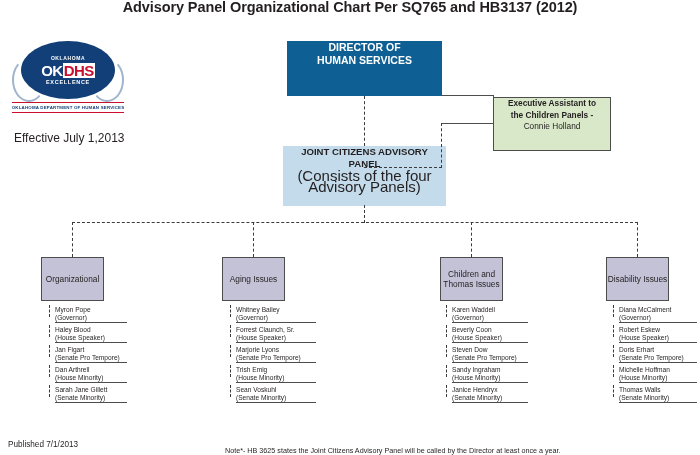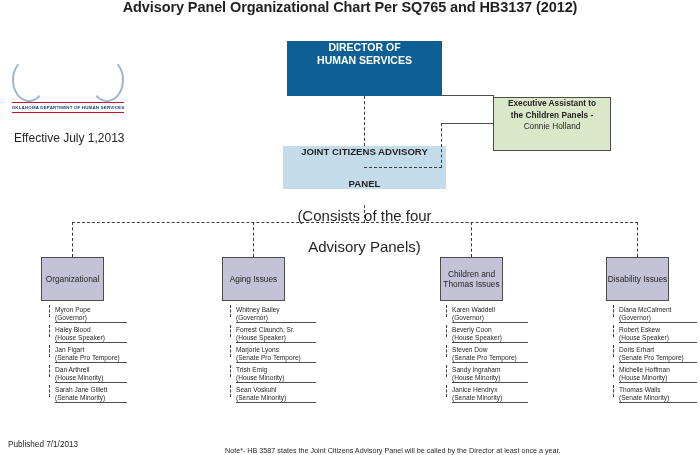--- a/index.html
+++ b/index.html
@@ -53,22 +53,22 @@
   #director-name{font-weight:normal;font-size:11px;margin-top:28px;}
 
   #ea-box{
     left:493px;top:97px;width:118px;height:54px;
     background:#d9e8c9;border:1.3px solid #4d4d4d;
     color:#231f20;font-size:8.3px;font-weight:bold;line-height:11.5px;
   }
   #ea-name{font-weight:normal;}
 
   #jcap-box{
-    left:283px;top:146px;width:163px;height:43px;
-    background:#c3dbea;color:#231f20;font-size:9.6px;font-weight:bold;line-height:11.8px;gap:20px;
+    left:283px;top:146px;width:163px;height:60px;
+    background:#c3dbea;color:#231f20;font-size:9.6px;font-weight:bold;line-height:11.8px;
   }
   #jcap-sub{font-weight:normal;font-size:15px;line-height:11.8px;}
 
   
   .vdash{border-left:1.6px dashed #3b3b3b;width:0;}
   .hdash{border-top:1.6px dashed #3b3b3b;height:0;}
   .vsolid{border-left:1.3px solid #4d4d4d;width:0;}
   .hsolid{border-top:1.3px solid #4d4d4d;height:0;}
 
   #dir-to-jcap{left:364px;top:96px;height:50px;}
@@ -117,20 +117,28 @@
   #note{left:225px;top:446px;font-size:7.2px;}
 </style>
 </head>
 <body>
 
 <div class="abs" id="title">Advisory Panel Organizational Chart Per SQ765 and HB3137 (2012)</div>
 
 <div class="abs" id="logo-wrap">
   <div class="wreath" id="wreath-l"></div>
   <div class="wreath" id="wreath-r"></div>
+  <div id="logo-oval">
+    <div id="logo-oklahoma">OKLAHOMA</div>
+    <div id="logo-mid">
+      <span id="logo-ok">OK</span>
+        <span id="logo-dhs">DHS</span>
+    </div>
+    <div id="logo-exc">EXCELLENCE</div>
+  </div>
   <div id="logo-banner">OKLAHOMA DEPARTMENT OF HUMAN SERVICES</div>
 </div>
 <div class="abs" id="effective">Effective July 1,2013</div>
 
 <div class="abs box" id="director-box">
   <div>DIRECTOR OF</div>
   <div>HUMAN SERVICES</div>
   <div id="director-name">Ed Lake</div>
 </div>
 
@@ -297,13 +305,13 @@
     </div>
     <div class="member">
       <div class="mdash"></div>
       <div class="mname">Thomas Walls</div>
       <div class="mrole">(Senate Minority)</div>
       <div class="mline"></div>
     </div>
   </div>
 
 <div class="abs" id="published">Published 7/1/2013</div>
-<div class="abs" id="note">Note*- HB 3587 states the Joint Citizens Advisory Panel will be called by the Director at least once a year.</div>
+<div class="abs" id="note">Note*- HB 3625 states the Joint Citizens Advisory Panel will be called by the Director at least once a year.</div>
 
 </body></html>

